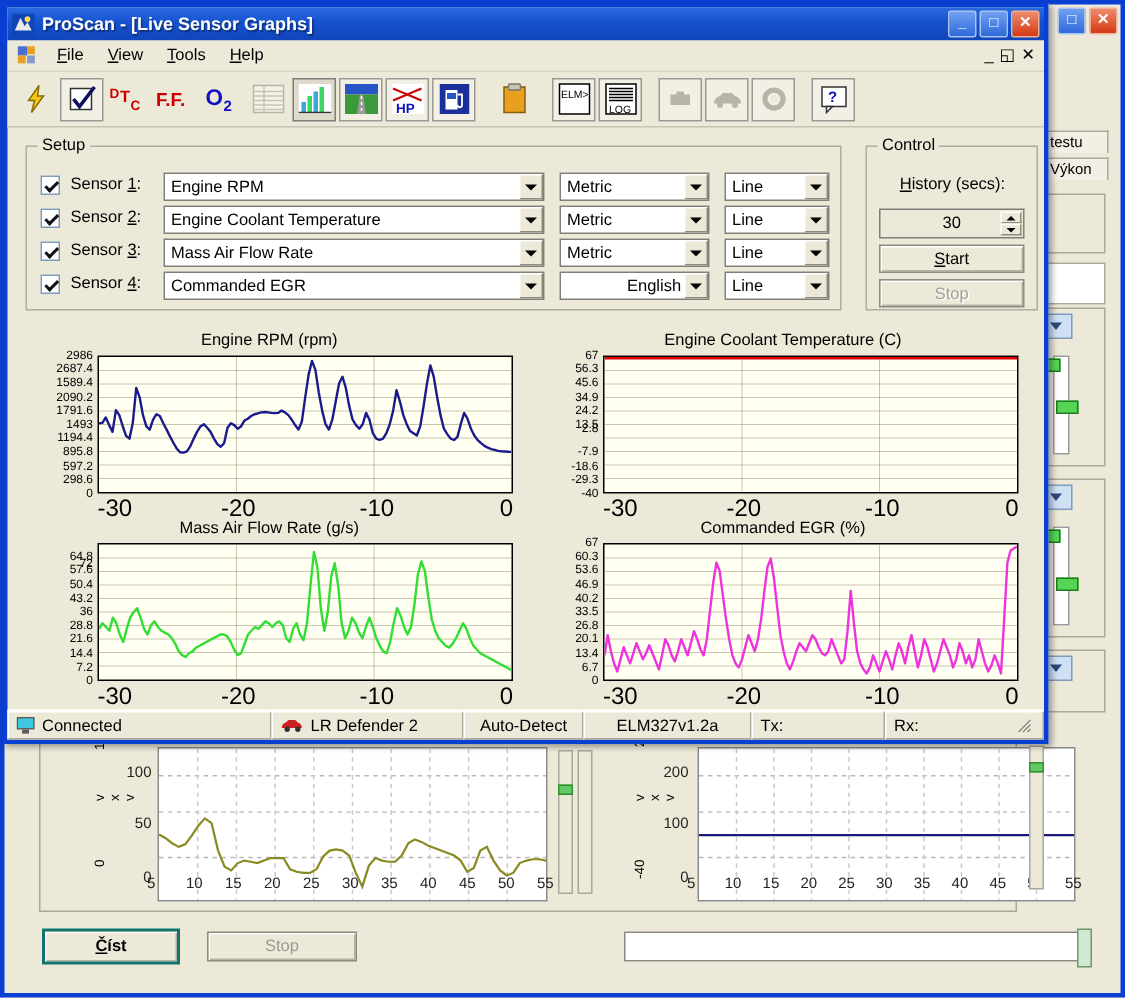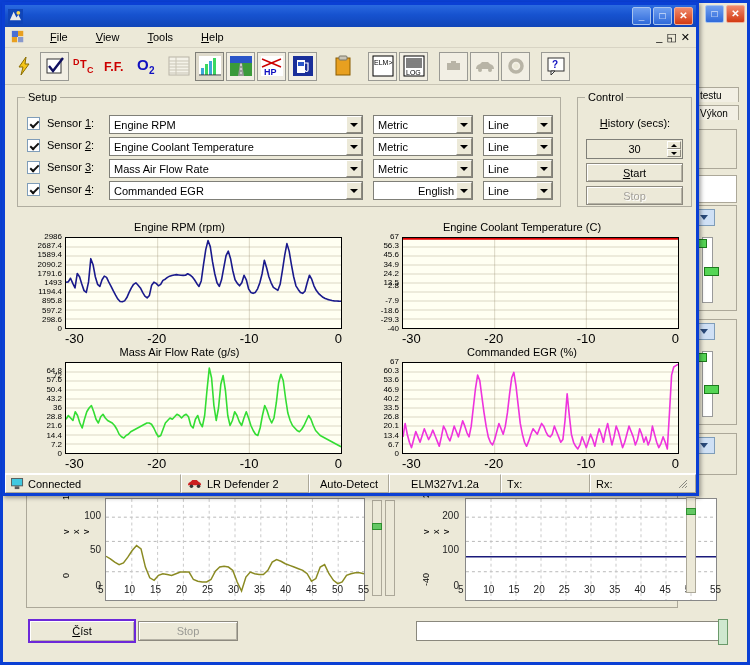--- a/index.html
+++ b/index.html
@@ -108,21 +108,21 @@
     display:flex;align-items:center;justify-content:center;
     color:#fff;font-size:10px;font-weight:bold;line-height:1;
   }
   .winbtn.close{background:linear-gradient(180deg,#f08a6c,#d33a12);border-color:#f0b09a;}
   
   .mdibtns{margin-left:auto;display:flex;gap:4px;padding-right:6px;align-items:center;color:#000;}
   .mdibtn{font-size:11px;line-height:11px;color:#000;}
 
   #fg-menubar{
     height:20px;background:#ece9d8;display:flex;align-items:center;
-    padding-left:4px;gap:12px;border-bottom:1px solid #d8d4c4;
+    padding-left:4px;gap:0px;border-bottom:1px solid #d8d4c4;
   }
   .menuitem{padding:2px 8px;font-size:11px;color:#000;}
   .menuitem u{text-decoration:underline;}
 
   #fg-toolbar{
     height:36px;background:#ece9d8;display:flex;align-items:center;
     padding-left:4px;gap:0px;border-bottom:1px solid #c8c4b4;
   }
   .tbtn{
     width:29px;height:29px;margin-right:2px;border:1px solid transparent;
@@ -197,21 +197,21 @@
     position:absolute;top:0;left:0;right:0;text-align:center;font-size:11px;color:#000;
   }
   .plot{
     position:absolute;background:#fffff2;border:1px solid #000;box-sizing:border-box;
     overflow:hidden;
   }
   .yaxis{
     position:absolute;text-align:right;font-size:8px;color:#000;line-height:7px;
   }
   .ytick{position:absolute;right:0;white-space:nowrap;}
-  .xaxis{position:absolute;font-size:13px;color:#000;}
+  .xaxis{position:absolute;font-size:16px;color:#000;}
   .xtick{position:absolute;white-space:nowrap;}
 
   
   #fg-statusbar{
     position:absolute;left:0;right:0;bottom:0;height:19px;background:#ece9d8;
     display:flex;align-items:stretch;font-size:11px;border-top:1px solid #fff;
   }
   .sb-cell{
     display:flex;align-items:center;gap:4px;padding:0 5px;
     border:1px solid #aca899;border-top-color:#fff;border-left-color:#fff;
@@ -357,21 +357,21 @@
           <span style="position:absolute;left:219.8px;top:0;font-size:10px;color:#222;">50</span>
           <span style="position:absolute;left:245px;top:0;font-size:10px;color:#222;">55</span>
         </div>
 
     </div>
 
     <div style="position:absolute;right:48px;top:491px;width:10px;height:96px;background:#ece9d8;border:1px solid #aca899;box-sizing:border-box;">
       <div class="bg-track-thumb" style="left:-1px;top:10px;"></div>
     </div>
 
-    <div class="bg-btn" style="left:22px;top:613px;width:108px;height:24px;line-height:22px;border:2px solid #6d28d9;">
+    <div class="bg-btn" style="left:22px;top:613px;width:92px;height:24px;line-height:22px;border:2px solid #0f766e;font-weight:bold;">
       <span style="display:block;line-height:20px;"><u>Č</u><span>íst</span></span>
     </div>
     <div class="bg-btn disabled" style="left:132px;top:615px;width:100px;height:20px;line-height:18px;">
       <span>Stop</span>
     </div>
     <div class="bg-progress" style="left:410px;top:615px;width:304px;height:20px;"></div>
     <div style="position:absolute;left:712px;top:613px;width:8px;height:24px;background:#cfe8cf;border:1px solid #6a9a6a;"></div>
   </div>
 
 </div>
@@ -386,20 +386,21 @@
 </div>
 
 <div id="fg-window">
 
   <div id="fg-titlebar">
     <svg width="15" height="15" viewBox="0 0 16 16" class="ico">
       <rect x="0" y="0" width="16" height="16" fill="#1045b8"></rect>
       <path d="M2 12 L6 3 L9 9 L11 6 L14 12 Z" fill="#e8e8e8"></path>
       <circle cx="11" cy="4" r="2" fill="#ffd84d"></circle>
     </svg>
+    <span class="ttl">ProScan - [Live Sensor Graphs]</span>
     <div class="winbtns">
       <div class="winbtn">
           <span>_</span>
         </div>
       <div class="winbtn">
           <span>□</span>
         </div>
       <div class="winbtn close">
           <span>✕</span>
         </div>

